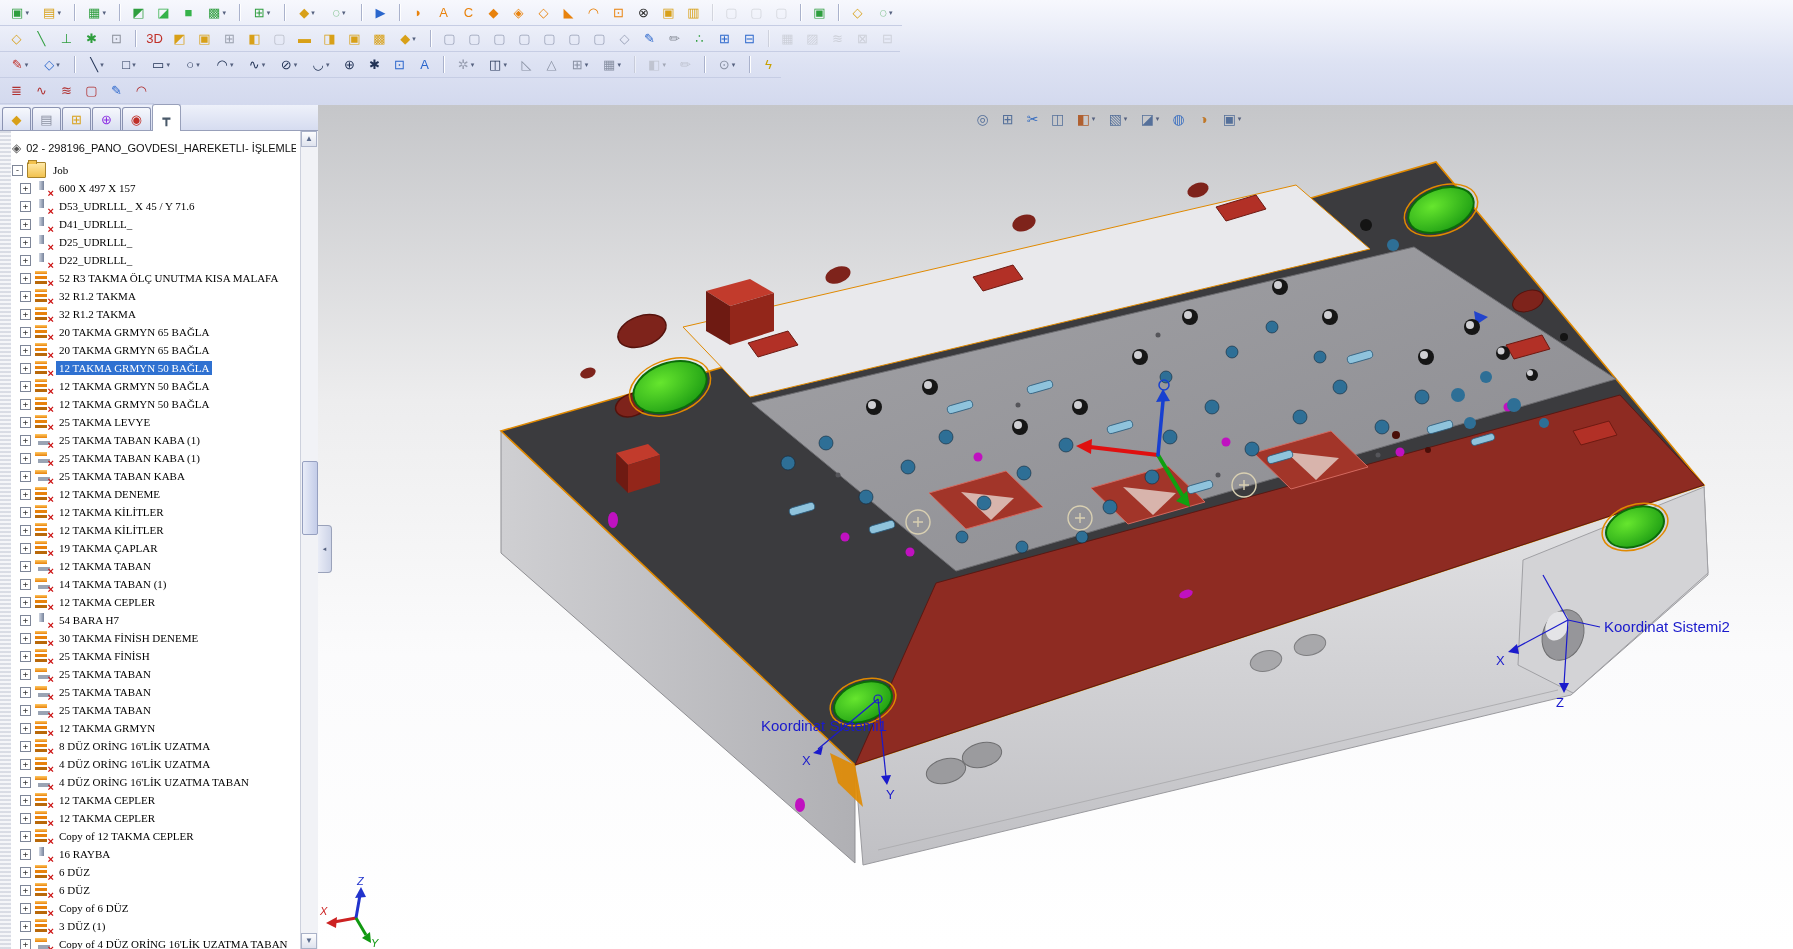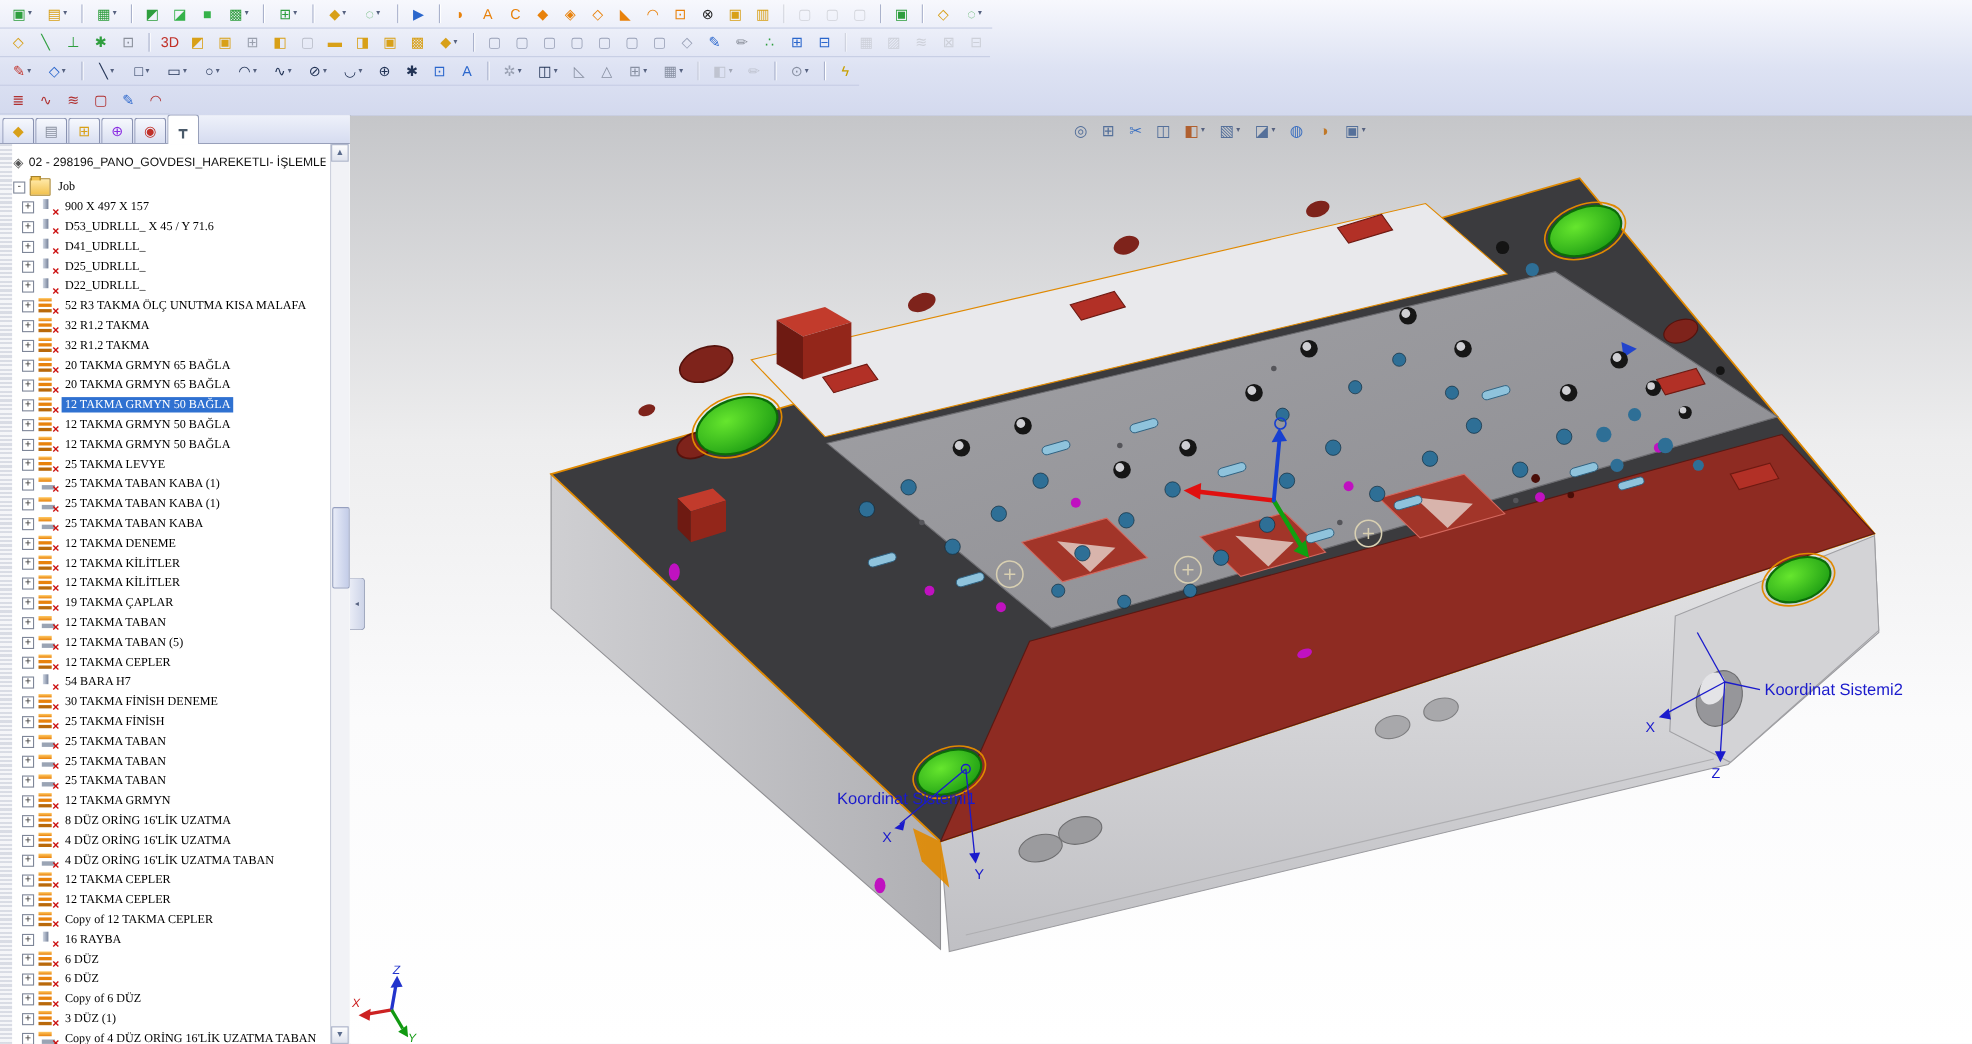--- a/index.html
+++ b/index.html
@@ -409,21 +409,21 @@
       <div id="tree">
 
       <div class="trow root">
           <span class="expand">-</span>
           <span class="ticon job"></span>
           <span class="tlabel">Job</span>
         </div>
           <div class="trow">
           <span class="expand">+</span>
           <span class="ticon drill"></span>
-          <span class="tlabel">900 X 497 X 157</span>
+          <span class="tlabel">600 X 497 X 157</span>
         </div>
           <div class="trow">
           <span class="expand">+</span>
           <span class="ticon drill"></span>
           <span class="tlabel">D53_UDRLLL_  X 45  /  Y 71.6</span>
         </div>
           <div class="trow">
           <span class="expand">+</span>
           <span class="ticon drill"></span>
           <span class="tlabel">D41_UDRLLL_</span>
@@ -519,21 +519,21 @@
           <span class="tlabel">19 TAKMA ÇAPLAR</span>
         </div>
           <div class="trow">
           <span class="expand">+</span>
           <span class="ticon face"></span>
           <span class="tlabel">12 TAKMA TABAN</span>
         </div>
           <div class="trow">
           <span class="expand">+</span>
           <span class="ticon face"></span>
-          <span class="tlabel">12 TAKMA TABAN (5)</span>
+          <span class="tlabel">14 TAKMA TABAN (1)</span>
         </div>
           <div class="trow">
           <span class="expand">+</span>
           <span class="ticon mill"></span>
           <span class="tlabel">12 TAKMA CEPLER</span>
         </div>
           <div class="trow">
           <span class="expand">+</span>
           <span class="ticon drill"></span>
           <span class="tlabel">54 BARA H7</span>

